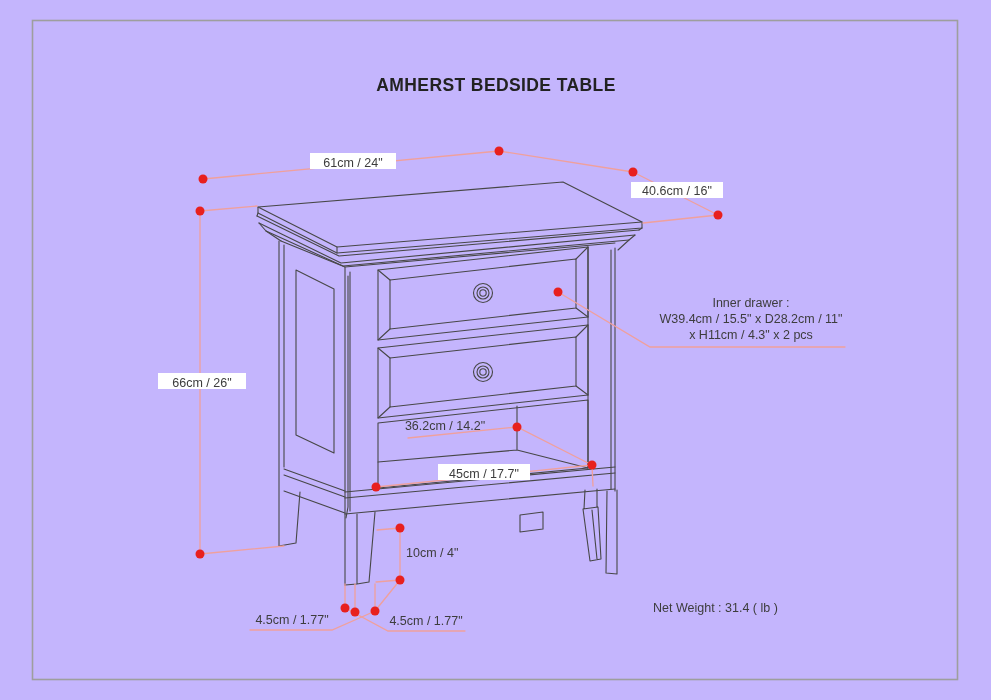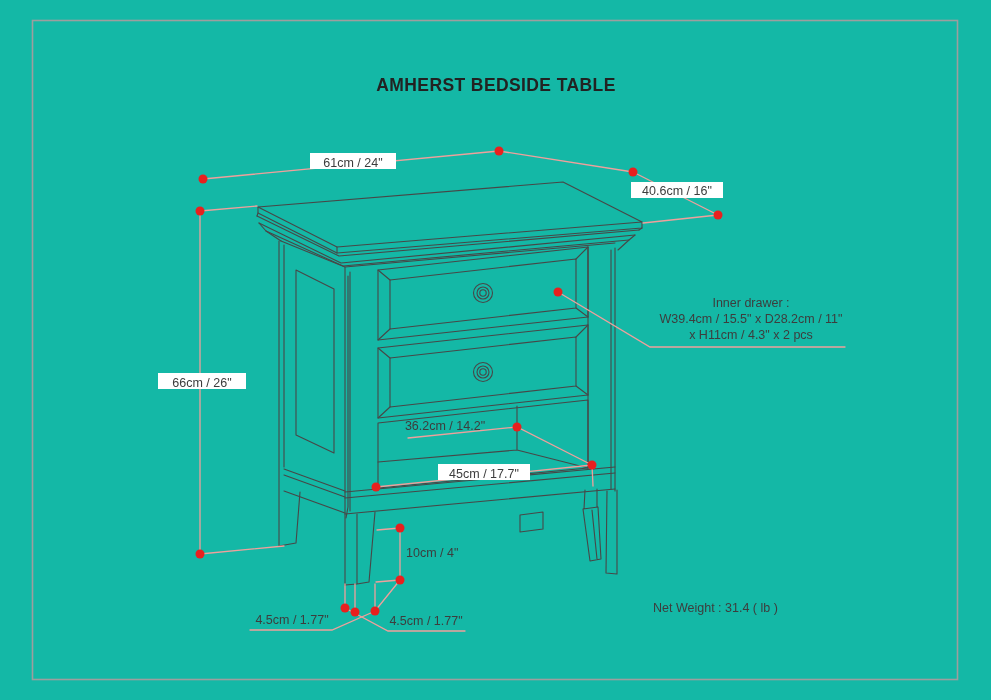--- a/index.html
+++ b/index.html
@@ -1,16 +1,16 @@
 <!DOCTYPE html>
 <html><head>
 <meta charset="utf-8">
 <style>
   html,body{margin:0;padding:0;background:#ffffff;}
-  .wrap{position:relative;width:991px;height:700px;background:#14b8a6;overflow:hidden;
+  .wrap{position:relative;width:991px;height:700px;background:#c4b5fd;overflow:hidden;
         font-family:"Liberation Sans",sans-serif;}
   svg{position:absolute;left:0;top:0;}
   .furn{stroke:#474747;fill:none;stroke-width:1.1;stroke-linejoin:round;stroke-linecap:round;}
   .dimline{stroke:#f0a09c;fill:none;stroke-width:1.3;stroke-linecap:round;}
   .dot{fill:#e8201e;stroke:none;}
   .mask{fill:#ffffff;stroke:none;}
   .lbl{font-family:"Liberation Sans",sans-serif;font-size:12.5px;fill:#3d3d3d;}
   .title{font-family:"Liberation Sans",sans-serif;font-size:17.5px;font-weight:bold;
          fill:#222222;letter-spacing:.4px;}
 </style>

